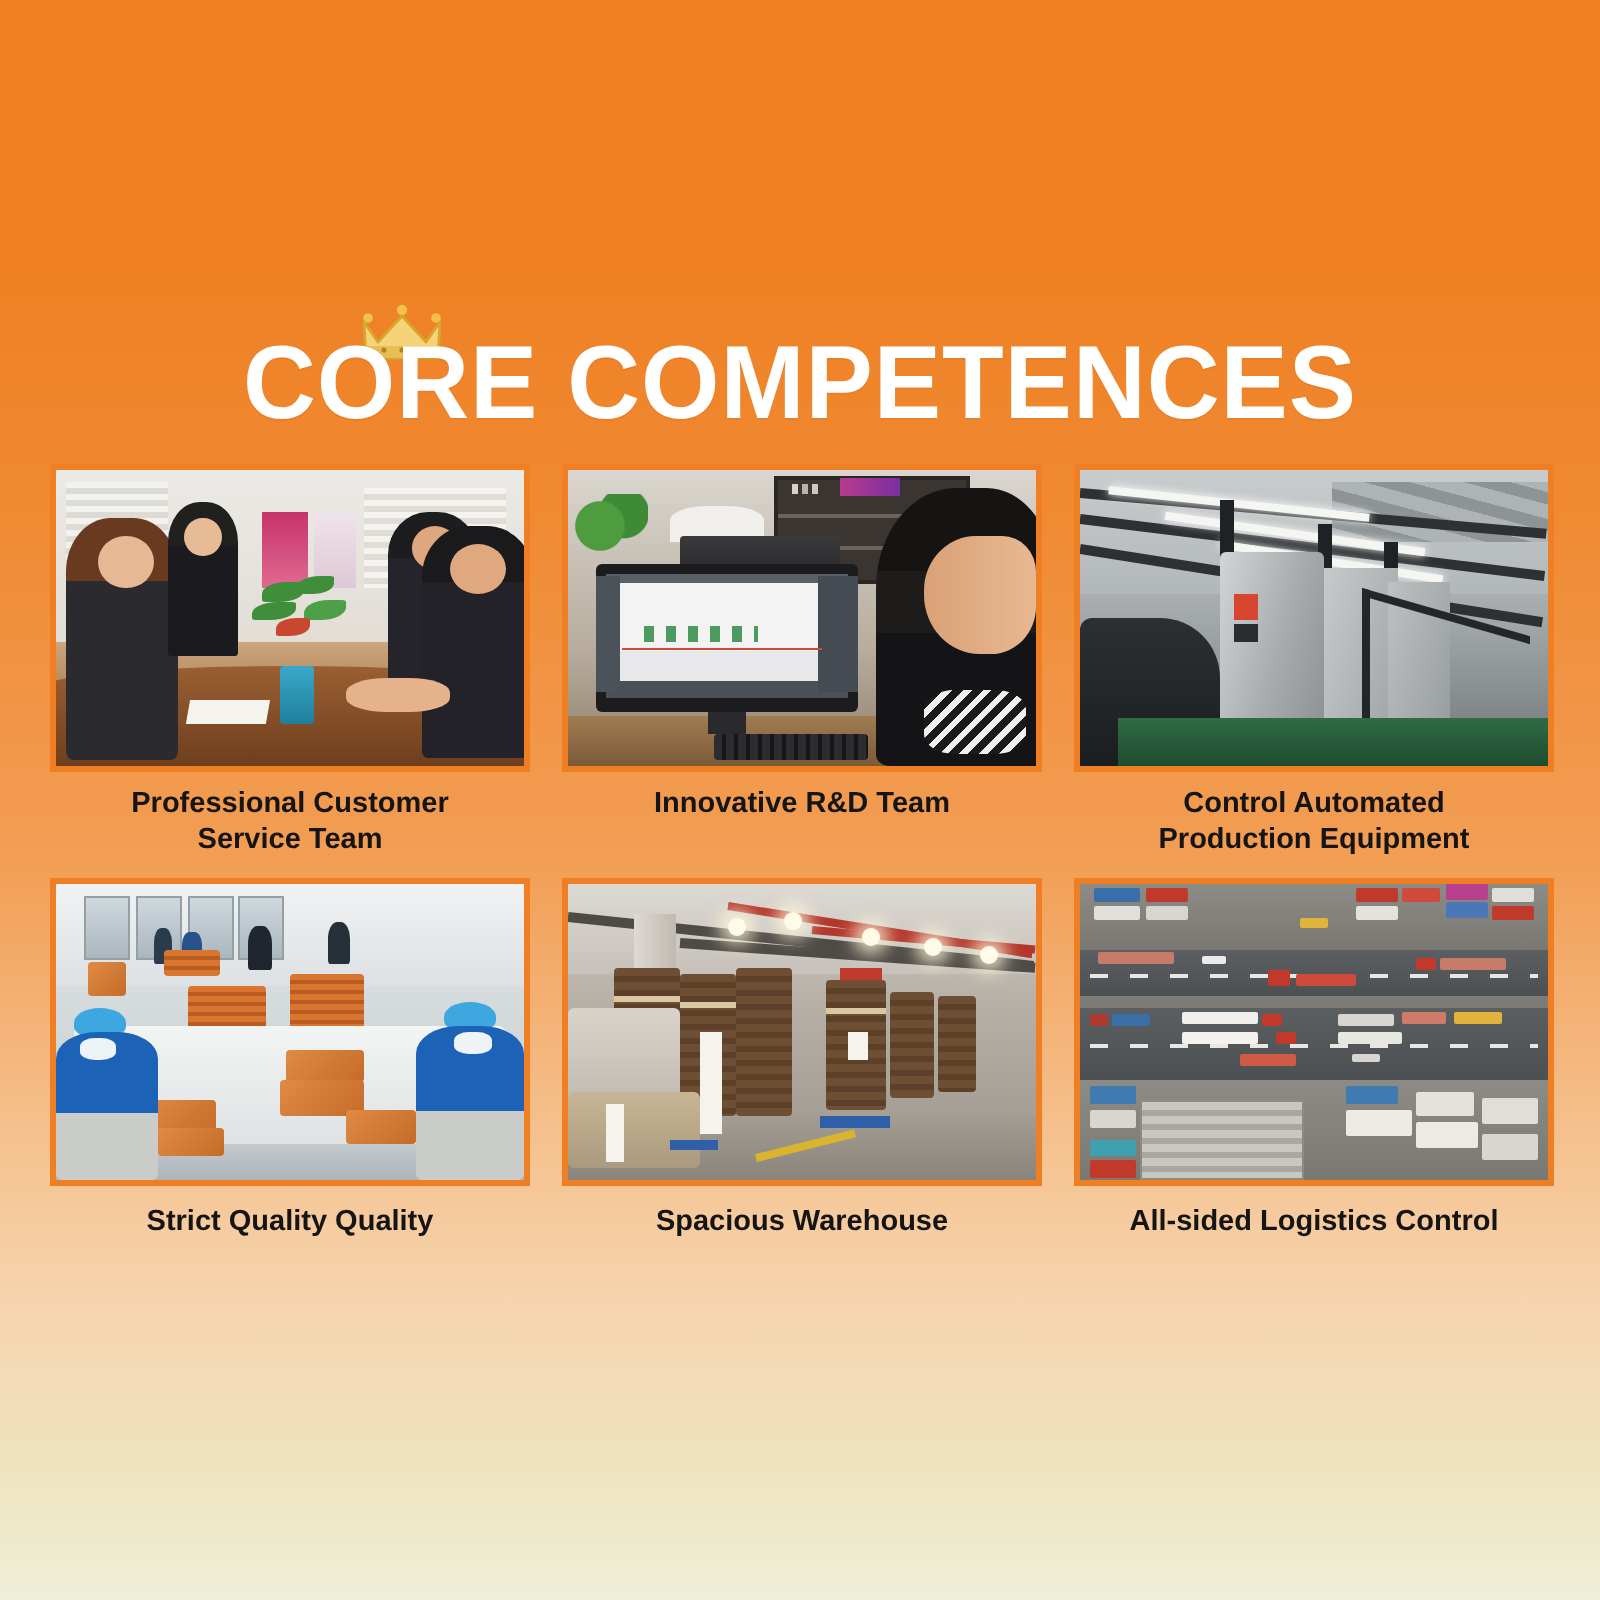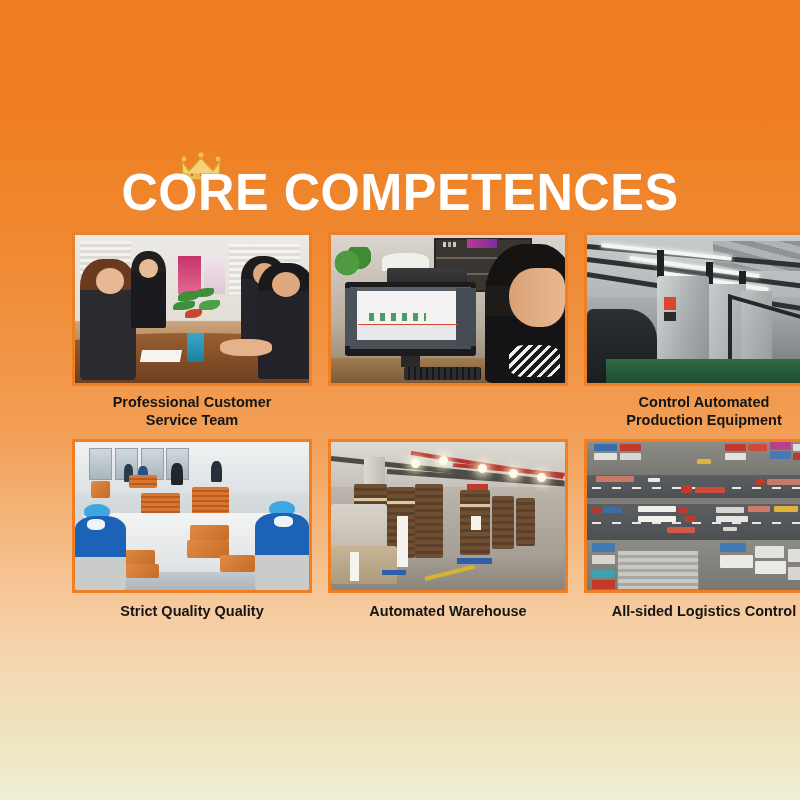--- a/index.html
+++ b/index.html
@@ -64,21 +64,20 @@
     top: 232px;
     left: 25px;
     width: 752px;
     display: grid;
     grid-template-columns: 240px 240px 240px;
     grid-column-gap: 16px;
     grid-row-gap: 10px;
   }
   .cell {
     width: 240px;
-    margin-left: 47px;
   }
   .photo-frame {
     position: relative;
     width: 240px;
     height: 154px;
     border: 3px solid #ef7f22;
     box-sizing: border-box;
     overflow: hidden;
     background: #cfcfcf;
   }
@@ -342,20 +341,21 @@
             <div class="cadrow"></div>
             <div class="cadline"></div>
           </div>
           <div class="stand"></div>
           <div class="keyboard"></div>
           <div class="head"></div>
           <div class="face"></div>
           <div class="collar"></div>
         </div>
       </div>
+      <div class="caption">Innovative R&amp;D Team</div>
     </div>
 
     <div class="cell row1">
       <div class="photo-frame">
         <div class="photo ph3">
           <div class="ceiling"></div>
           <div class="duct"></div>
           <div class="beam" style="left:0%;top:6%;width:100%;transform:rotate(5deg);"></div>
           <div class="beam" style="left:0%;top:15%;width:100%;transform:rotate(7deg);"></div>
           <div class="beam" style="left:0%;top:25%;width:100%;transform:rotate(9deg);"></div>
@@ -441,21 +441,21 @@
           <div class="wrapped" style="left:0%;top:42%;width:24%;height:36%;"></div>
           <div class="wrapped" style="left:0%;top:70%;width:28%;height:26%;background:linear-gradient(to bottom,#c8b596,#ab9a7e);"></div>
           <div class="tag" style="left:28%;top:50%;width:5%;height:34%;"></div>
           <div class="tag" style="left:8%;top:74%;width:4%;height:20%;"></div>
           <div class="tag" style="left:60%;top:50%;width:4%;height:9%;"></div>
           <div class="blue" style="left:54%;bottom:18%;width:15%;height:4%;"></div>
           <div class="blue" style="left:22%;bottom:10%;width:10%;height:4%;"></div>
           <div class="yellowline" style="left:40%;bottom:6%;width:22%;transform:rotate(-14deg);"></div>
         </div>
       </div>
-      <div class="caption">Automated Warehouse</div>
+      <div class="caption">Spacious Warehouse</div>
     </div>
 
     <div class="cell row2">
       <div class="photo-frame">
         <div class="photo ph6">
           <div class="band ground" style="top:0;height:22%;"></div>
           <div class="band road" style="top:22%;height:16%;"></div>
           <div class="band road" style="top:38%;height:4%;background:#7d7b77;"></div>
           <div class="band road" style="top:42%;height:24%;"></div>
           <div class="band ground" style="top:66%;height:34%;"></div>

